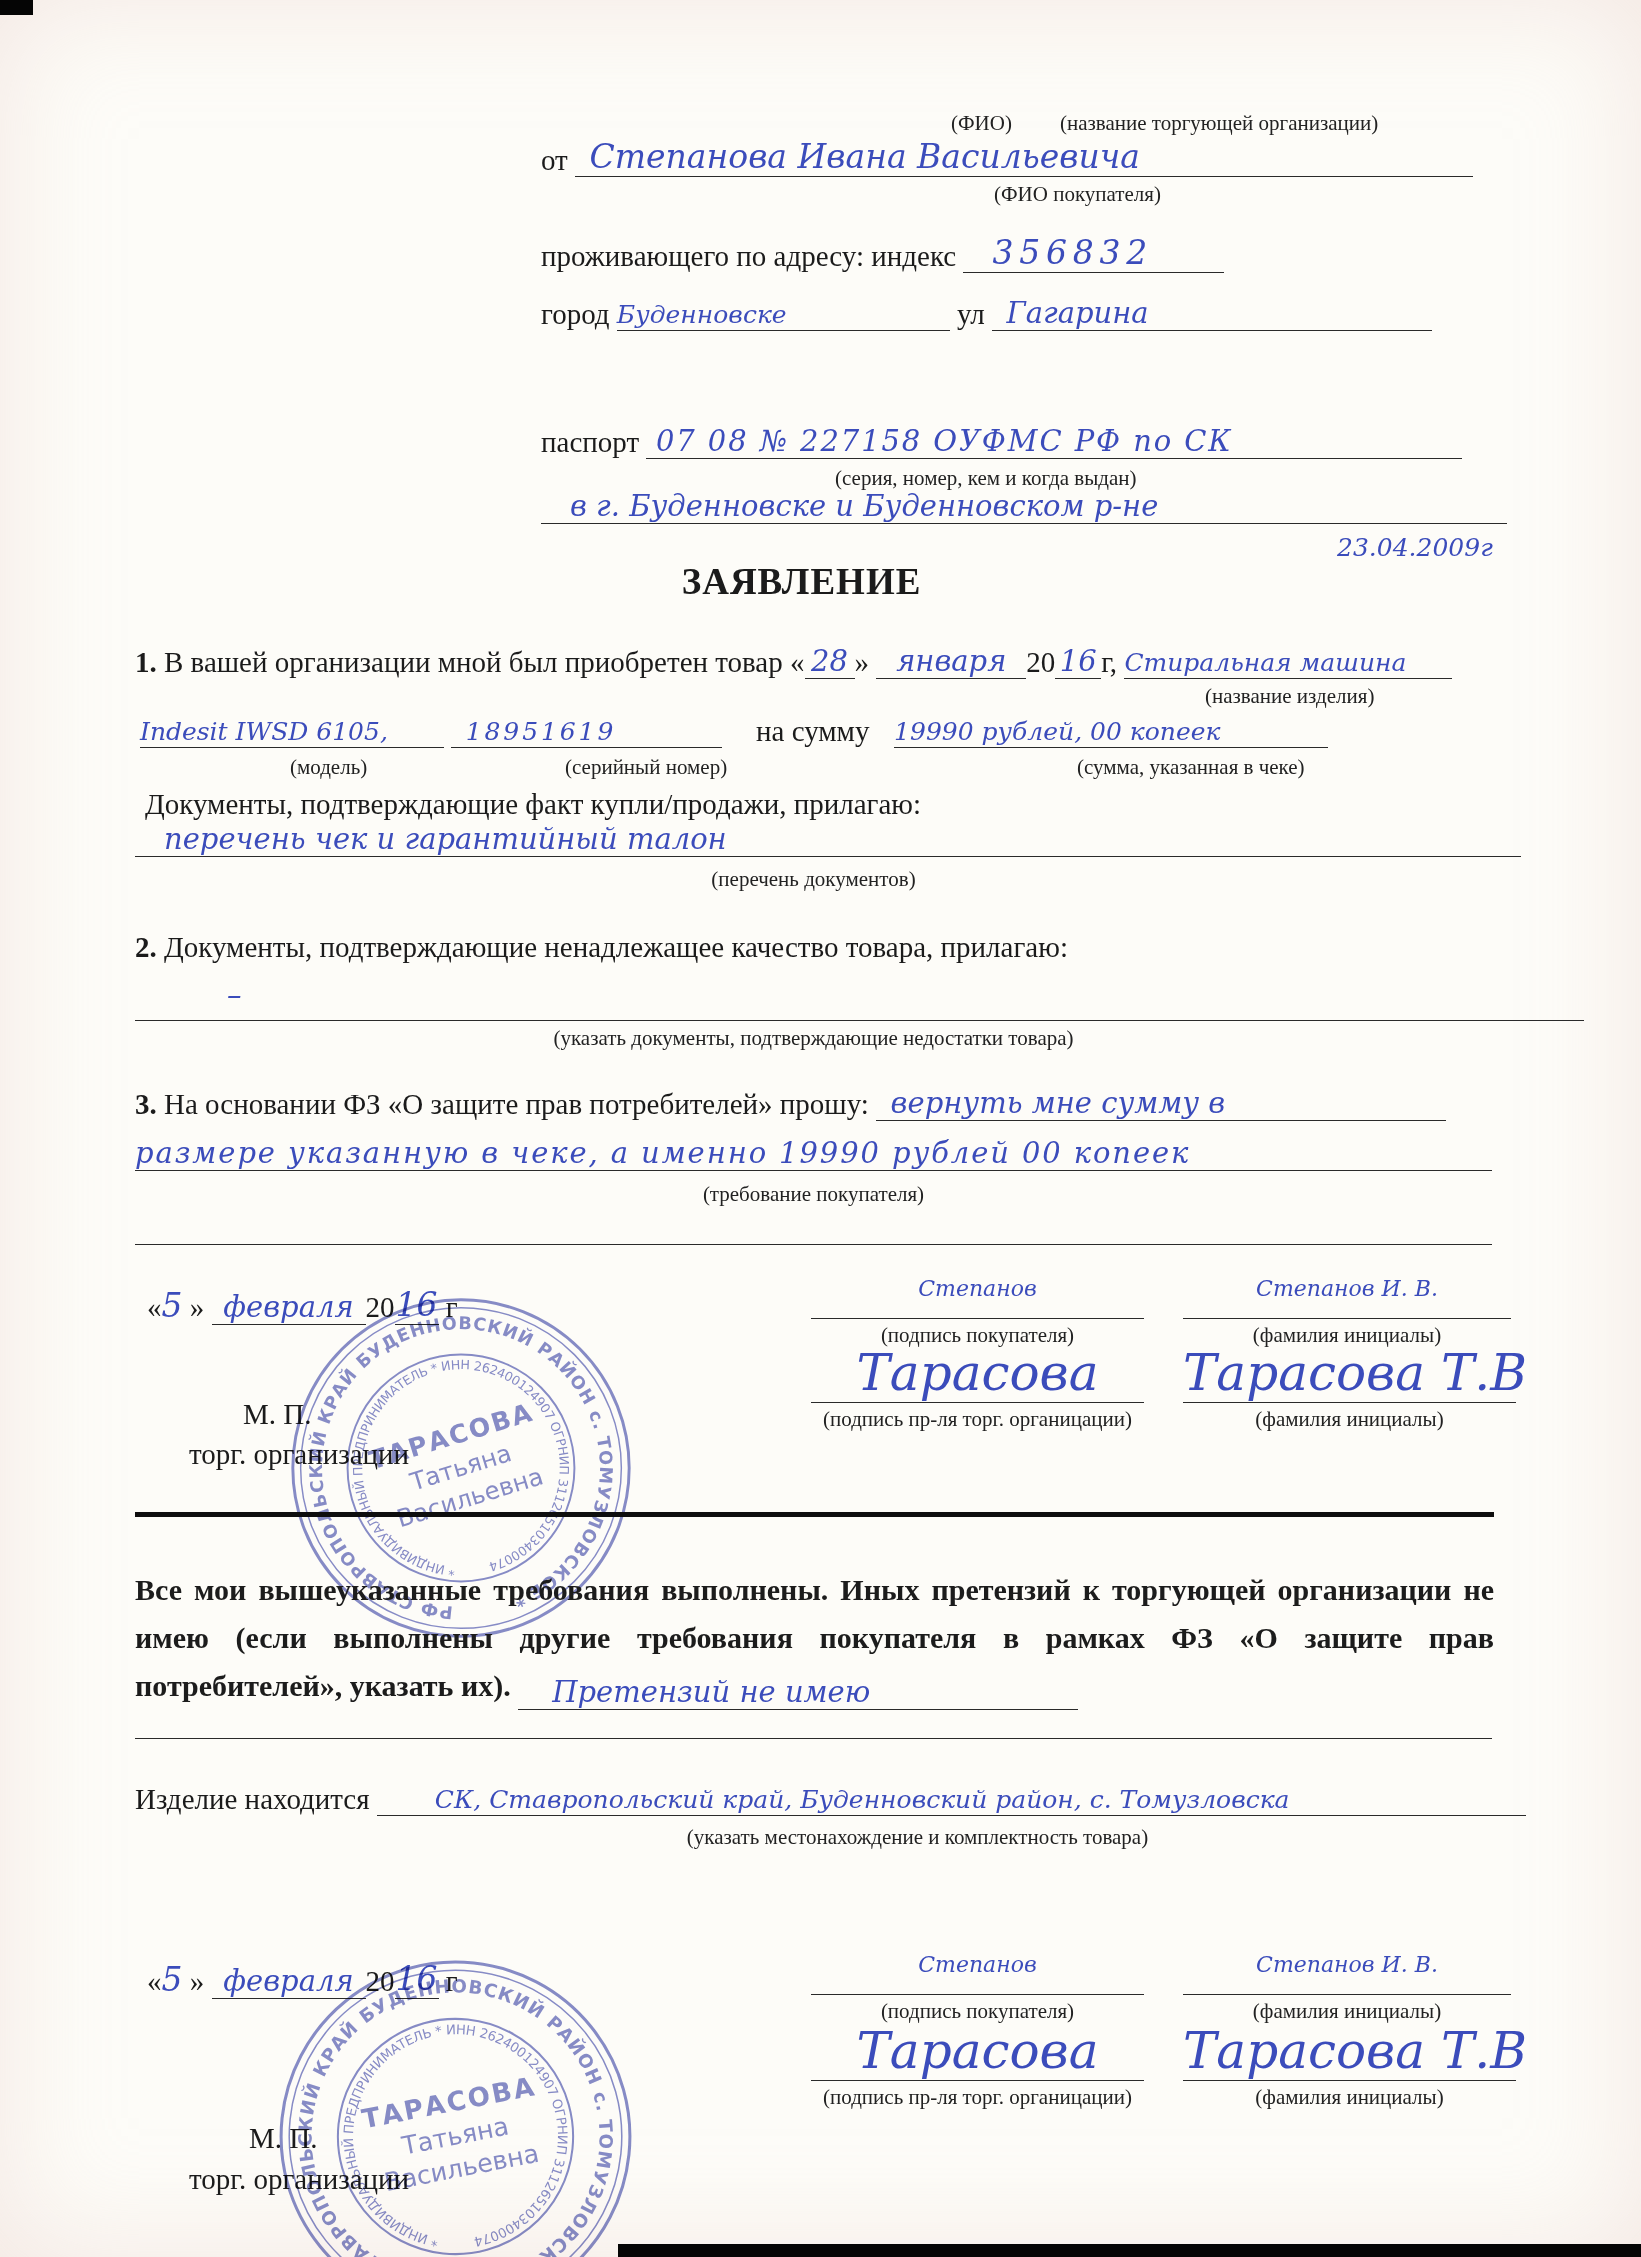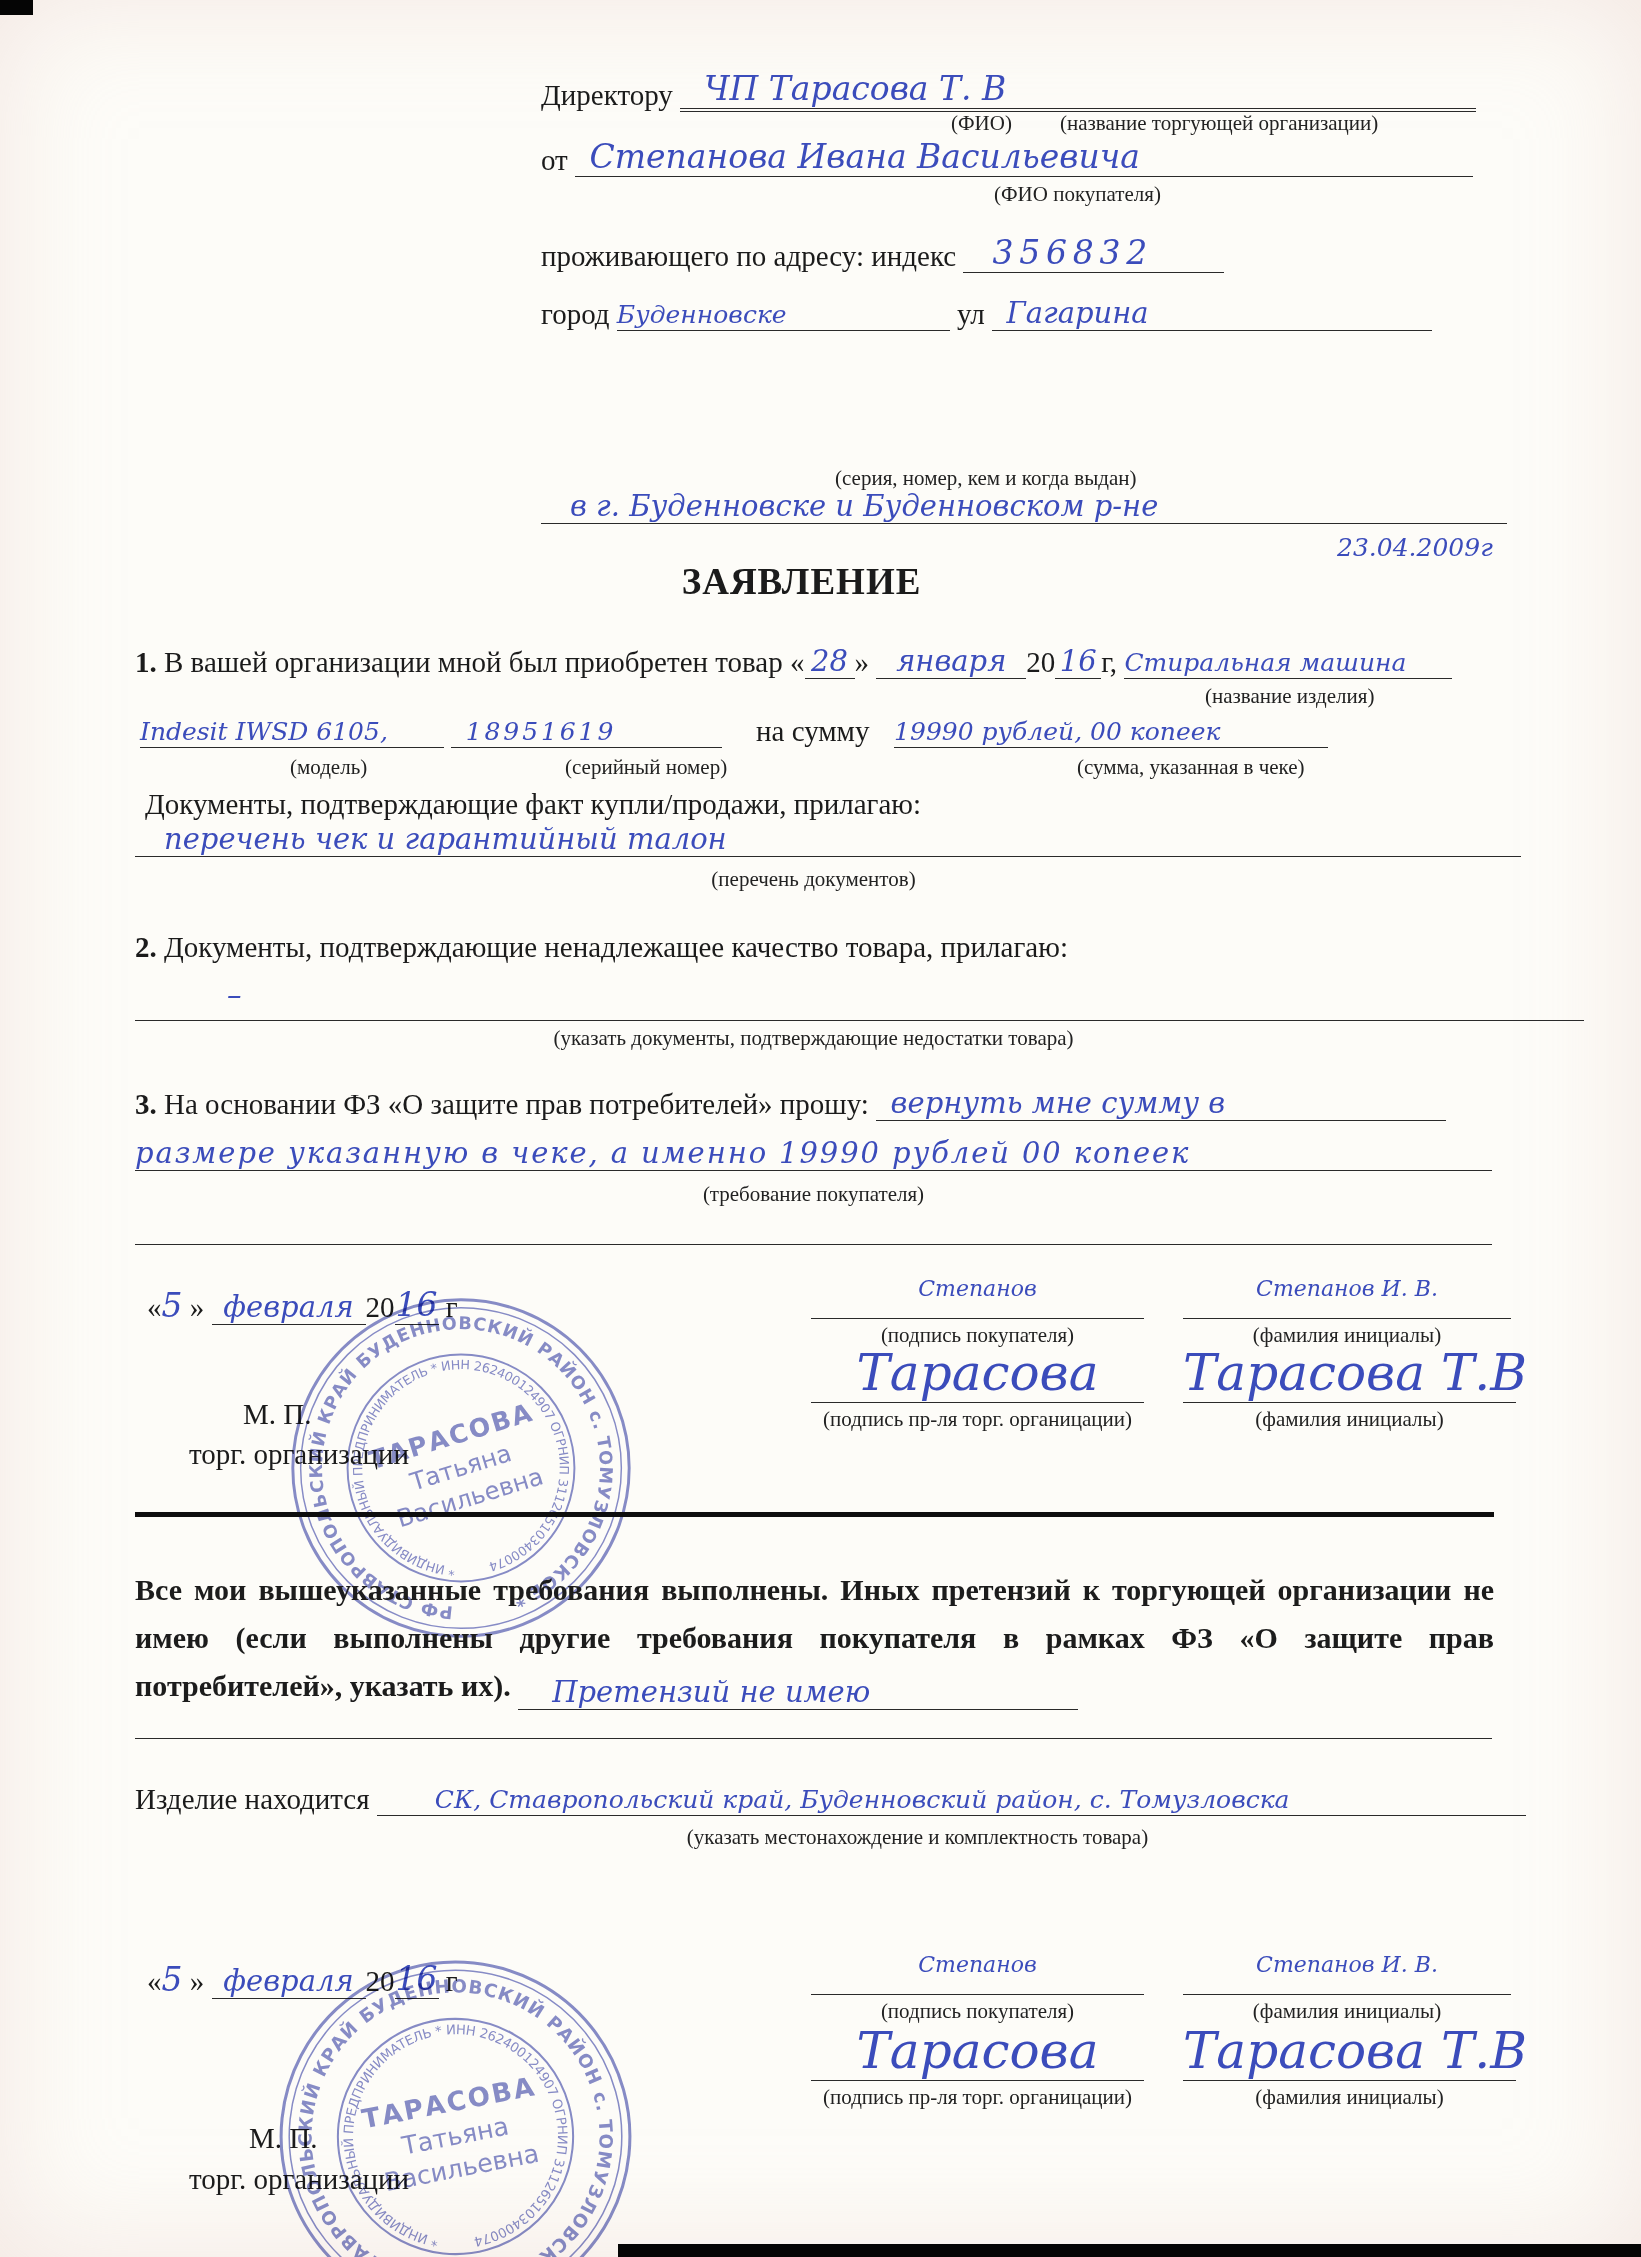--- a/index.html
+++ b/index.html
@@ -33,24 +33,20 @@
   .closing{font-size:30px; font-weight:bold; text-align:justify; line-height:1.6; white-space:normal;}
   .artifact{position:absolute; background:#050505;}
 </style>
 </head>
 <body>
 
 <div class="page">
 
   <div class="artifact" style="left:0;top:0;width:33px;height:15.4px;"></div>
 
-  <div class="r printed" style="left:541px;top:70px;">
-    <span>Директору</span>
-    <span class="uu" style="width:772px;padding-left:24px;"><span class="hw hw-lg">ЧП Тарасова Т. В</span></span>
-  </div>
   <div class="r note" style="left:951px;top:111px;"><span>(ФИО)</span></div>
   <div class="r note" style="left:1060px;top:111px;"><span>(название торгующей организации)</span></div>
 
   <div class="r printed" style="left:541px;top:138px;">
     <span>от</span>
     <span class="u" style="width:883px;padding-left:14.5px;"><span class="hw hw-lg">Степанова Ивана Васильевича</span></span>
   </div>
   <div class="r note" style="left:994px;top:182px;"><span>(ФИО покупателя)</span></div>
 
   <div class="r printed" style="left:541px;top:234px;">
@@ -59,20 +55,24 @@
   </div>
 
   <div class="r printed" style="left:541px;top:297px;">
     <span>город</span>
     <span class="u" style="width:333px;"><span class="hw hw-sm">Буденновске</span></span>
     <span>ул</span>
     <span class="u" style="width:425px;padding-left:14.5px;"><span class="hw">Гагарина</span></span>
   </div>
 
 
+  <div class="r printed" style="left:541px;top:425px;">
+    <span>паспорт</span>
+    <span class="u" style="width:806px;padding-left:9.7px;letter-spacing:1.9px;"><span class="hw">07 08 № 227158 ОУФМС РФ по СК</span></span>
+  </div>
   <div class="r note" style="left:835px;top:466px;"><span>(серия, номер, кем и когда выдан)</span></div>
 
   <div class="r" style="left:541px;top:490px;">
     <span class="u" style="width:937px;padding-left:29px;"><span class="hw">в г. Буденновске и Буденновском р-не</span></span>
   </div>
   <div class="r" style="left:1337px;top:533px;">
     <span class="hw hw-sm">23.04.2009г</span>
   </div>
 
   <div class="r printed b" style="left:0;top:560px;width:1603px;text-align:center;font-size:37px;letter-spacing:1px;">

